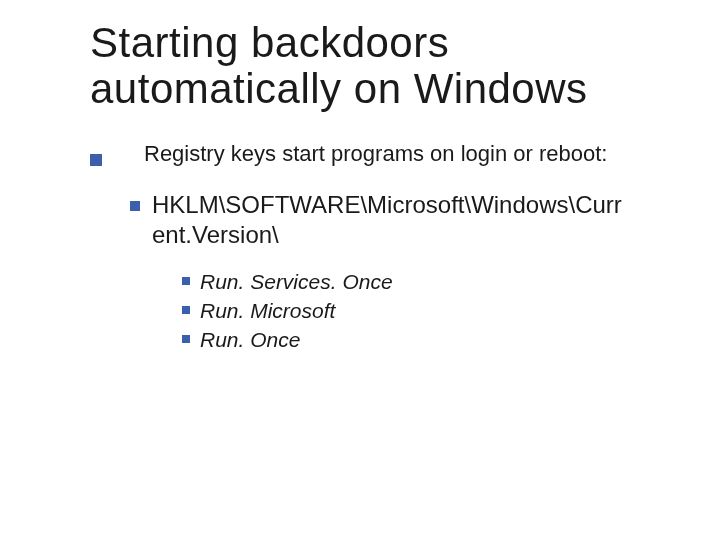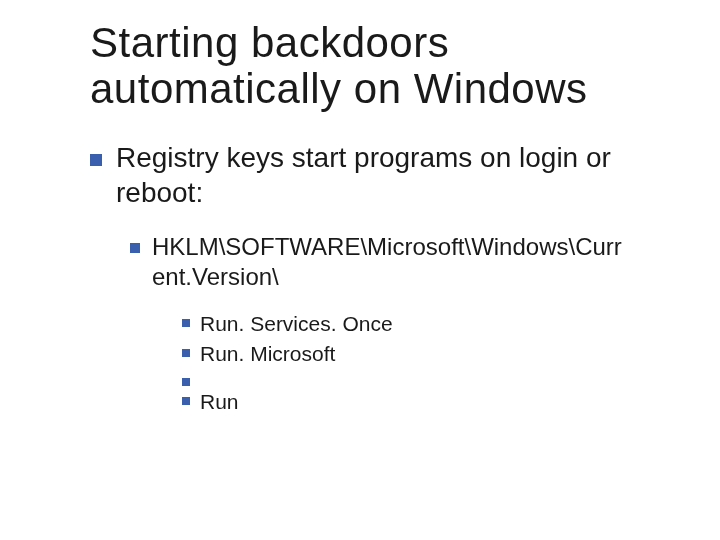--- a/index.html
+++ b/index.html
@@ -31,26 +31,26 @@
     align-items: flex-start;
   }
   .sq {
     flex: 0 0 auto;
     background: #3a5fad;
     display: inline-block;
   }
   .sq-l1 { width: 12px; height: 12px; margin-top: 14px; margin-right: 14px; }
   .sq-l2 { width: 10px; height: 10px; margin-top: 11px; margin-right: 12px; }
   .sq-l3 { width: 8px;  height: 8px;  margin-top: 9px;  margin-right: 10px; }
-  .l1-text { font-size: 28px; line-height: 1.25; }
+  .l1-text { font-size: 22px; line-height: 1.25; margin-left: 28px; }
   .l2-text { font-size: 24px; line-height: 1.25; }
   .l3-text { font-size: 21px; line-height: 1.3; }
   .level1 { margin: 0 0 22px 0; }
   .level2 { margin: 0 0 18px 40px; justify-content: flex-end; }
-  .level3-block { margin: 0 0 0 92px; }
+  .level3-block { margin: 0 0 0 92px; font-style: italic; }
   .level3-block .bullet-row { margin-bottom: 2px; }
 </style>
 </head>
 <body>
 
 <div class="slide">
 
   <h1 class="title">Starting backdoors automatically on Windows</h1>
 
   <div class="level1 bullet-row">
@@ -67,20 +67,17 @@
     <div class="bullet-row">
       <span class="sq sq-l3"></span>
       <span class="l3-text">Run. Services. Once</span>
     </div>
     <div class="bullet-row">
       <span class="sq sq-l3"></span>
       <span class="l3-text">Run. Microsoft</span>
     </div>
     <div class="bullet-row">
       <span class="sq sq-l3"></span>
-    </div>
-    <div class="bullet-row">
-      <span class="sq sq-l3"></span>
-      <span class="l3-text">Run</span>
+      <span class="l3-text">Run. Once</span>
     </div>
   </div>
 
 </div>
 
 </body></html>

